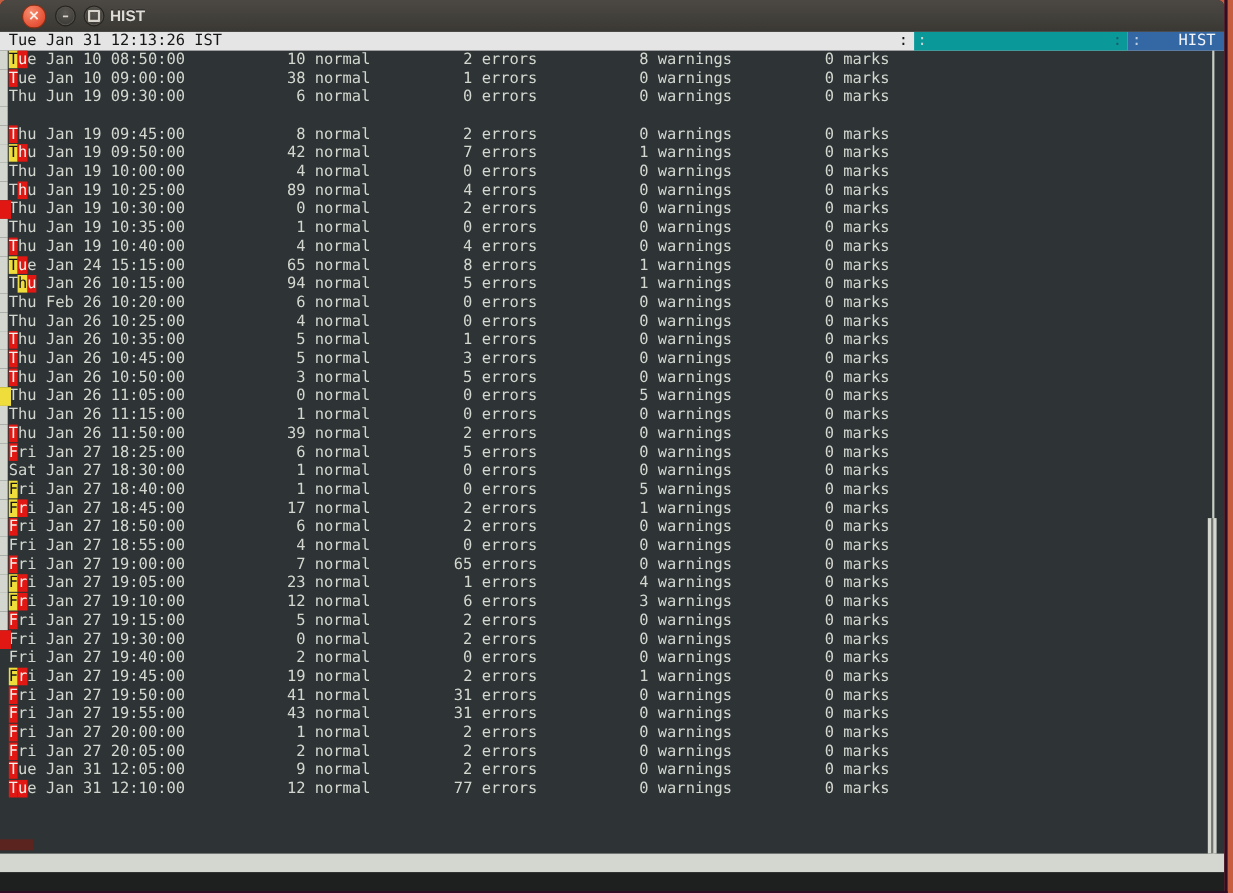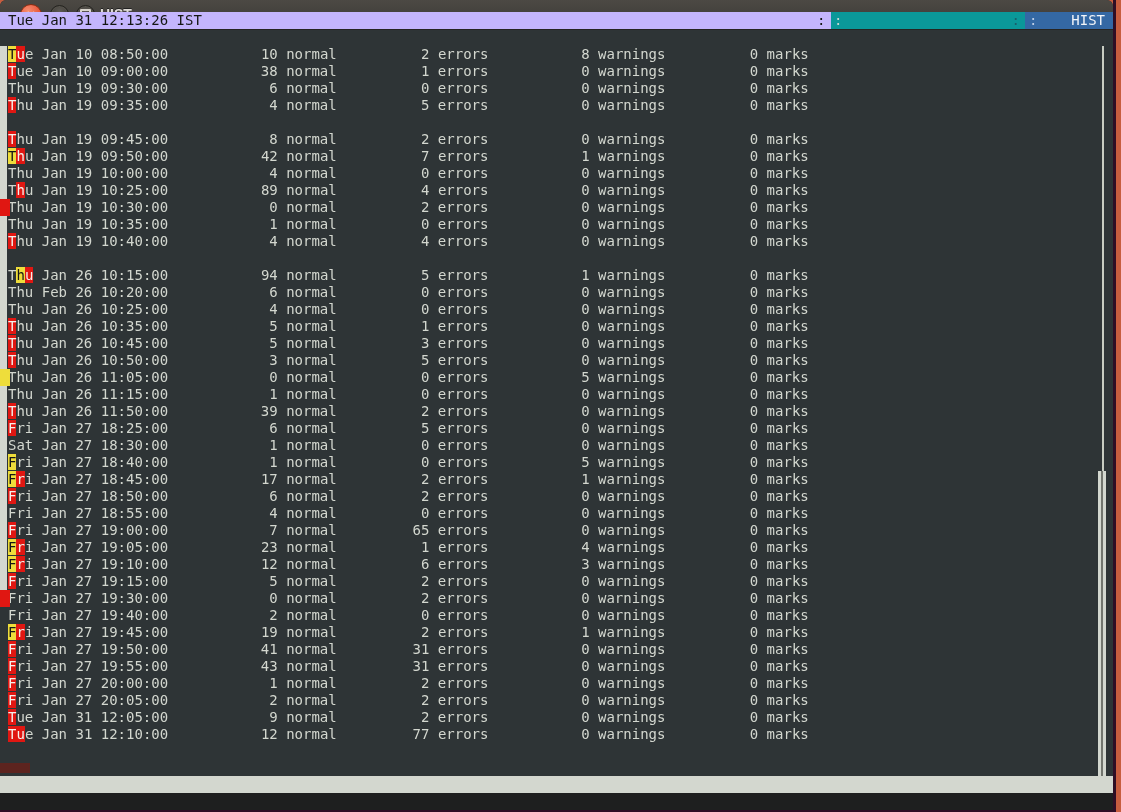--- a/index.html
+++ b/index.html
@@ -15,21 +15,21 @@
   .btn-close{left:20px;width:22px;height:22px;background:radial-gradient(circle at 35% 30%,#f floor,#e8573c);
     background:radial-gradient(circle at 35% 30%,#f68d6f,#e8573c 62%,#cf3e1e);border:1px solid #8c2d12;}
   .btn-close .g{color:#fdeee8;font:bold 13px/1 "DejaVu Sans",sans-serif;margin-top:-1px;}
   .btn-gray{width:19px;height:19px;top:5px;background:radial-gradient(circle at 50% 32%,#5c5953,#3f3d39 72%);border:1px solid #24231f;box-shadow:inset 0 0 0 1px #55524b;}
   .btn-min{left:50px;}
   .btn-max{left:76px;}
   .btn-min .g{color:#d8d4cc;font:bold 12px/1 "DejaVu Sans",sans-serif;margin-top:-2px;}
   .btn-max .g{width:7px;height:7px;border:2px solid #d8d4cc;border-radius:1px;}
   .wtitle{position:absolute;left:100px;top:6px;color:#dfdcd7;font:bold 14px/17px "Liberation Sans",sans-serif;text-shadow:0 -1px 0 #222;}
   
-  .clockbar{position:absolute;left:0;top:12px;width:100%;height:17px;background:#c4b5fd;color:#141613;font:14px/17px "DejaVu Sans Mono",monospace;white-space:pre;}
+  .clockbar{position:absolute;left:0;top:29px;width:100%;height:17px;background:#e5e5e5;color:#141613;font:14px/17px "DejaVu Sans Mono",monospace;white-space:pre;}
   .clock{position:absolute;left:8px;top:0;}
   .c1{position:absolute;left:817px;top:0;color:#141613;}
   .gauge{position:absolute;left:831px;top:0;width:194px;height:17px;background:#0b9899;}
   .c2{position:absolute;left:3px;top:0;color:#c8d8d2;}
   .c3{position:absolute;right:5px;top:0;color:#1b5f6b;}
   .chip{position:absolute;left:1025px;top:0;width:88px;height:17px;background:#3468a4;color:#f2f5f9;}
   .c4{position:absolute;left:4px;top:0;color:#bccde6;}
   .chip .vlabel{position:absolute;right:8px;top:0;}
   
   .rows{position:absolute;left:0;top:46px;width:1012px;}
@@ -78,30 +78,29 @@
       <div class="chip">
         <span class="c4">:</span>
         <span class="vlabel">HIST</span>
       </div>
     </div>
 
     <div class="rows">
         <div class="hist-row"><span class="gutter"></span><span><span class="hl-yellow">T</span><span class="hl-red">u</span>e Jan 10 08:50:00           10 normal          2 errors           8 warnings          0 marks</span></div>
         <div class="hist-row"><span class="gutter"></span><span><span class="hl-red">T</span>ue Jan 10 09:00:00           38 normal          1 errors           0 warnings          0 marks</span></div>
         <div class="hist-row"><span class="gutter"></span><span>Thu Jun 19 09:30:00            6 normal          0 errors           0 warnings          0 marks</span></div>
-        <div class="hist-row"><span class="gutter"></span><span><span class="hl-red">T</span>hu Jan 19 09:35:00            4 normal          5 errors           0 warnings          0 marks</span></div>
         <div class="hist-row"><span class="gutter"></span></div>
         <div class="hist-row"><span class="gutter"></span><span><span class="hl-red">T</span>hu Jan 19 09:45:00            8 normal          2 errors           0 warnings          0 marks</span></div>
         <div class="hist-row"><span class="gutter"></span><span><span class="hl-yellow">T</span><span class="hl-red">h</span>u Jan 19 09:50:00           42 normal          7 errors           1 warnings          0 marks</span></div>
         <div class="hist-row"><span class="gutter"></span><span>Thu Jan 19 10:00:00            4 normal          0 errors           0 warnings          0 marks</span></div>
         <div class="hist-row"><span class="gutter"></span><span>T<span class="hl-red">h</span>u Jan 19 10:25:00           89 normal          4 errors           0 warnings          0 marks</span></div>
         <div class="hist-row"><span class="gutter mark-red"></span><span>Thu Jan 19 10:30:00            0 normal          2 errors           0 warnings          0 marks</span></div>
         <div class="hist-row"><span class="gutter"></span><span>Thu Jan 19 10:35:00            1 normal          0 errors           0 warnings          0 marks</span></div>
         <div class="hist-row"><span class="gutter"></span><span><span class="hl-red">T</span>hu Jan 19 10:40:00            4 normal          4 errors           0 warnings          0 marks</span></div>
-        <div class="hist-row"><span class="gutter"></span></div>
+        <div class="hist-row"><span class="gutter"></span><span><span class="hl-yellow">T</span><span class="hl-red">u</span>e Jan 24 15:15:00           65 normal          8 errors           1 warnings          0 marks</span></div>
         <div class="hist-row"><span class="gutter"></span><span>T<span class="hl-yellow">h</span><span class="hl-red">u</span> Jan 26 10:15:00           94 normal          5 errors           1 warnings          0 marks</span></div>
         <div class="hist-row"><span class="gutter"></span><span>Thu Feb 26 10:20:00            6 normal          0 errors           0 warnings          0 marks</span></div>
         <div class="hist-row"><span class="gutter"></span><span>Thu Jan 26 10:25:00            4 normal          0 errors           0 warnings          0 marks</span></div>
         <div class="hist-row"><span class="gutter"></span><span><span class="hl-red">T</span>hu Jan 26 10:35:00            5 normal          1 errors           0 warnings          0 marks</span></div>
         <div class="hist-row"><span class="gutter"></span><span><span class="hl-red">T</span>hu Jan 26 10:45:00            5 normal          3 errors           0 warnings          0 marks</span></div>
         <div class="hist-row"><span class="gutter"></span><span><span class="hl-red">T</span>hu Jan 26 10:50:00            3 normal          5 errors           0 warnings          0 marks</span></div>
         <div class="hist-row"><span class="gutter mark-yellow"></span><span>Thu Jan 26 11:05:00            0 normal          0 errors           5 warnings          0 marks</span></div>
         <div class="hist-row"><span class="gutter"></span><span>Thu Jan 26 11:15:00            1 normal          0 errors           0 warnings          0 marks</span></div>
         <div class="hist-row"><span class="gutter"></span><span><span class="hl-red">T</span>hu Jan 26 11:50:00           39 normal          2 errors           0 warnings          0 marks</span></div>
         <div class="hist-row"><span class="gutter"></span><span><span class="hl-red">F</span>ri Jan 27 18:25:00            6 normal          5 errors           0 warnings          0 marks</span></div>

